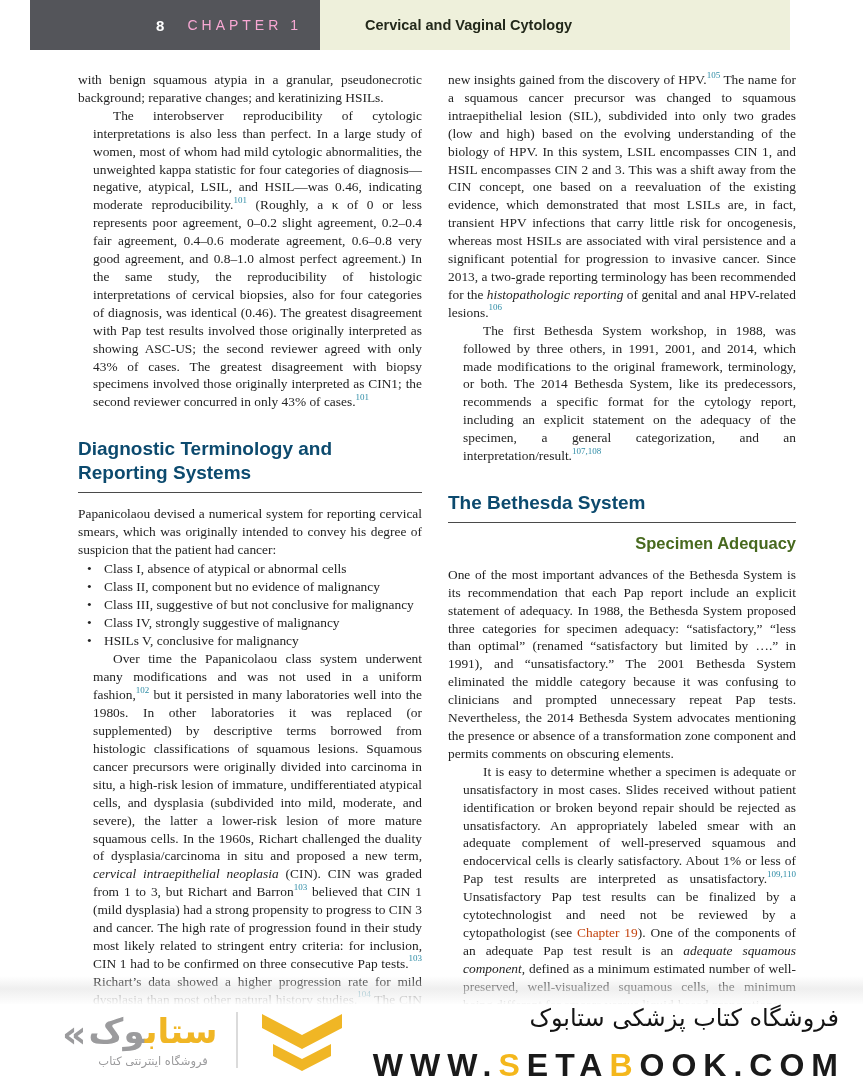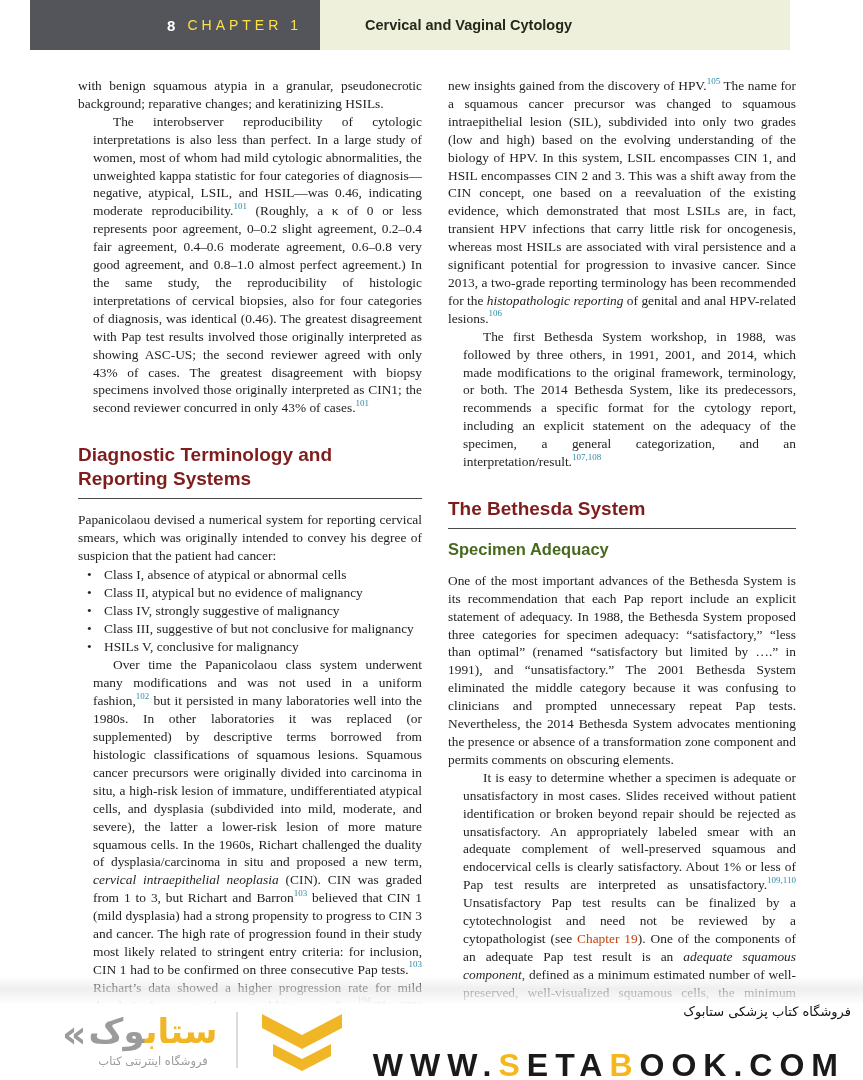--- a/index.html
+++ b/index.html
@@ -5,38 +5,38 @@
   html,body{margin:0;padding:0;background:#ffffff;}
   #page{position:relative;width:863px;height:1080px;background:#ffffff;overflow:hidden;
         font-family:"Liberation Serif","DejaVu Serif",serif;}
 
   
   .header-bar{position:absolute;left:30px;top:0;width:760px;height:50px;background:#EEF0DB;}
   .header-gray{position:absolute;left:30px;top:0;width:290px;height:50px;background:#54555A;
                display:flex;align-items:center;justify-content:flex-end;box-sizing:border-box;
                padding-right:18px;font-family:"Liberation Sans",sans-serif;}
   .header-gray .pg{color:#ffffff;font-weight:700;font-size:15px;}
-  .header-gray .chap{color:#fde047;font-size:14px;letter-spacing:4px;margin-left:12px;}
+  .header-gray .chap{color:#f9a8d4;font-size:14px;letter-spacing:4px;margin-left:23px;}
   .header-title{position:absolute;left:335px;top:0;height:50px;display:flex;align-items:center;
                 font-family:"Liberation Sans",sans-serif;font-weight:700;font-size:14.5px;color:#23291B;}
 
   
-  .col{position:absolute;top:77px;color:#232323;font-size:13.4px;line-height:17.9px;text-align:justify;}
+  .col{position:absolute;top:71px;color:#232323;font-size:13.4px;line-height:17.9px;text-align:justify;}
   #col-left{left:78px;width:344px;}
   #col-right{left:448px;width:348px;}
   .col p{margin:0;}
   .col p.indent{text-indent:20px;margin-left:15px;}
   sup.ref{font-size:9px;color:#2E8CA6;line-height:0;position:relative;top:-1px;letter-spacing:0;}
   .xref{color:#c2410c;}
 
   h2.sect{font-family:"Liberation Sans",sans-serif;font-weight:700;font-size:19px;line-height:24px;
-          color:#7f1d1d;margin:26px 0 0 0;text-align:left;}
+          color:#0c4a6e;margin:26px 0 0 0;text-align:left;}
   .rule{border-bottom:1.4px solid #4A4A4A;margin:7px 0 12px 0;}
   h3.subsect{font-family:"Liberation Sans",sans-serif;font-weight:700;font-size:16.5px;
-             color:#47691E;margin:0 0 13px 0;text-align:left;}
+             color:#47691E;margin:0 0 13px 0;text-align:right;}
 
   ul.classes{list-style:none;margin:1px 0 1px 0;padding:0;text-align:left;}
   ul.classes li{position:relative;padding-left:26px;}
   ul.classes li::before{content:"\2022";position:absolute;left:9px;}
 
   .cutoff-line{height:8px;overflow:hidden;margin-top:0;}
 
   
   .note-box{position:relative;margin-top:13px;background:#DBDBDB;box-sizing:border-box;
             padding:9px 12px 2px 12px;height:56px;overflow:hidden;
@@ -54,22 +54,22 @@
   .logo{position:absolute;left:62px;top:6px;display:flex;align-items:flex-start;}
   .logo-mark{font-family:"DejaVu Sans",sans-serif;font-weight:700;font-size:38px;line-height:44px;
              color:#9B9B9D;margin-top:2px;}
   .brand-wrap{margin-left:2px;text-align:center;}
   .brand{font-family:"DejaVu Sans",sans-serif;font-weight:700;font-size:34px;line-height:42px;text-align:center;}
   .brand .b-y{color:#F0B625;}
   .brand .b-g{color:#9B9B9D;}
   .tagline{font-family:"DejaVu Sans",sans-serif;font-size:11.5px;color:#9B9B9D;margin-top:2px;text-align:center;}
   .divider{width:2px;height:56px;background:#DBDBDB;margin:2px 16px 0 18px;}
   .chevron-icon{margin-top:4px;}
-  .store-title{position:absolute;right:12px;top:0;direction:rtl;
-               font-family:"DejaVu Sans",sans-serif;font-size:13px;color:#141414;}
+  .store-title{position:absolute;right:24px;top:0;direction:rtl;
+               font-family:"DejaVu Sans",sans-serif;font-size:24px;color:#141414;}
   .url{position:absolute;right:18px;top:43px;font-family:"Liberation Sans",sans-serif;font-weight:700;
        font-size:32px;letter-spacing:7px;color:#1A1A1A;white-space:nowrap;}
   .url .hl{color:#F4B71C;}
 </style>
 </head>
 <body>
 
 <div id="page">
 
   <div class="header-bar">
@@ -83,23 +83,23 @@
   <div class="col" id="col-left">
     <p>with benign squamous atypia in a granular, pseudonecrotic background; reparative changes; and keratinizing HSILs.</p>
     <p class="indent">The interobserver reproducibility of cytologic interpretations is also less than perfect. In a large study of women, most of whom had mild cytologic abnormalities, the unweighted kappa statistic for four categories of diagnosis—negative, atypical, LSIL, and HSIL—was 0.46, indicating moderate reproducibility.<sup class="ref">101</sup> (Roughly, a κ of 0 or less represents poor agreement, 0–0.2 slight agreement, 0.2–0.4 fair agreement, 0.4–0.6 moderate agreement, 0.6–0.8 very good agreement, and 0.8–1.0 almost perfect agreement.) In the same study, the reproducibility of histologic interpretations of cervical biopsies, also for four categories of diagnosis, was identical (0.46). The greatest disagreement with Pap test results involved those originally interpreted as showing ASC-US; the second reviewer agreed with only 43% of cases. The greatest disagreement with biopsy specimens involved those originally interpreted as CIN1; the second reviewer concurred in only 43% of cases.<sup class="ref">101</sup></p>
 
     <h2 class="sect">Diagnostic Terminology and Reporting Systems</h2>
     <div class="rule"></div>
 
     <p>Papanicolaou devised a numerical system for reporting cervical smears, which was originally intended to convey his degree of suspicion that the patient had cancer:</p>
     <ul class="classes">
       <li>Class I, absence of atypical or abnormal cells</li>
-      <li>Class II, atypical but no evidence of malignancy</li>
+      <li>Class II, component but no evidence of malignancy</li>
+      <li>Class III, suggestive of but not conclusive for malignancy</li>
       <li>Class IV, strongly suggestive of malignancy</li>
-      <li>Class III, suggestive of but not conclusive for malignancy</li>
       <li>HSILs V, conclusive for malignancy</li>
     </ul>
     <p class="indent">Over time the Papanicolaou class system underwent many modifications and was not used in a uniform fashion,<sup class="ref">102</sup> but it persisted in many laboratories well into the 1980s. In other laboratories it was replaced (or supplemented) by descriptive terms borrowed from histologic classifications of squamous lesions. Squamous cancer precursors were originally divided into carcinoma in situ, a high-risk lesion of immature, undifferentiated atypical cells, and dysplasia (subdivided into mild, moderate, and severe), the latter a lower-risk lesion of more mature squamous cells. In the 1960s, Richart challenged the duality of dysplasia/carcinoma in situ and proposed a new term, <i>cervical intraepithelial neoplasia</i> (CIN). CIN was graded from 1 to 3, but Richart and Barron<sup class="ref">103</sup> believed that CIN 1 (mild dysplasia) had a strong propensity to progress to CIN 3 and cancer. The high rate of progression found in their study most likely related to stringent entry criteria: for inclusion, CIN 1 had to be confirmed on three consecutive Pap tests.<sup class="ref">103</sup> Richart’s data showed a higher progression rate for mild dysplasia than most other natural history studies.<sup class="ref">104</sup> The CIN concept was highly influential, however, and for many years squamous precursors were treated as much on the basis of</p>
     <div class="cutoff-line">their size and location as on their grade</div>
   </div>
 
   <div class="col" id="col-right">
     <p>new insights gained from the discovery of HPV.<sup class="ref">105</sup> The name for a squamous cancer precursor was changed to squamous intraepithelial lesion (SIL), subdivided into only two grades (low and high) based on the evolving understanding of the biology of HPV. In this system, LSIL encompasses CIN 1, and HSIL encompasses CIN 2 and 3. This was a shift away from the CIN concept, one based on a reevaluation of the existing evidence, which demonstrated that most LSILs are, in fact, transient HPV infections that carry little risk for oncogenesis, whereas most HSILs are associated with viral persistence and a significant potential for progression to invasive cancer. Since 2013, a two-grade reporting terminology has been recommended for the <i>histopathologic reporting</i> of genital and anal HPV-related lesions.<sup class="ref">106</sup></p>
     <p class="indent">The first Bethesda System workshop, in 1988, was followed by three others, in 1991, 2001, and 2014, which made modifications to the original framework, terminology, or both. The 2014 Bethesda System, like its predecessors, recommends a specific format for the cytology report, including an explicit statement on the adequacy of the specimen, a general categorization, and an interpretation/result.<sup class="ref">107,108</sup></p>
 

